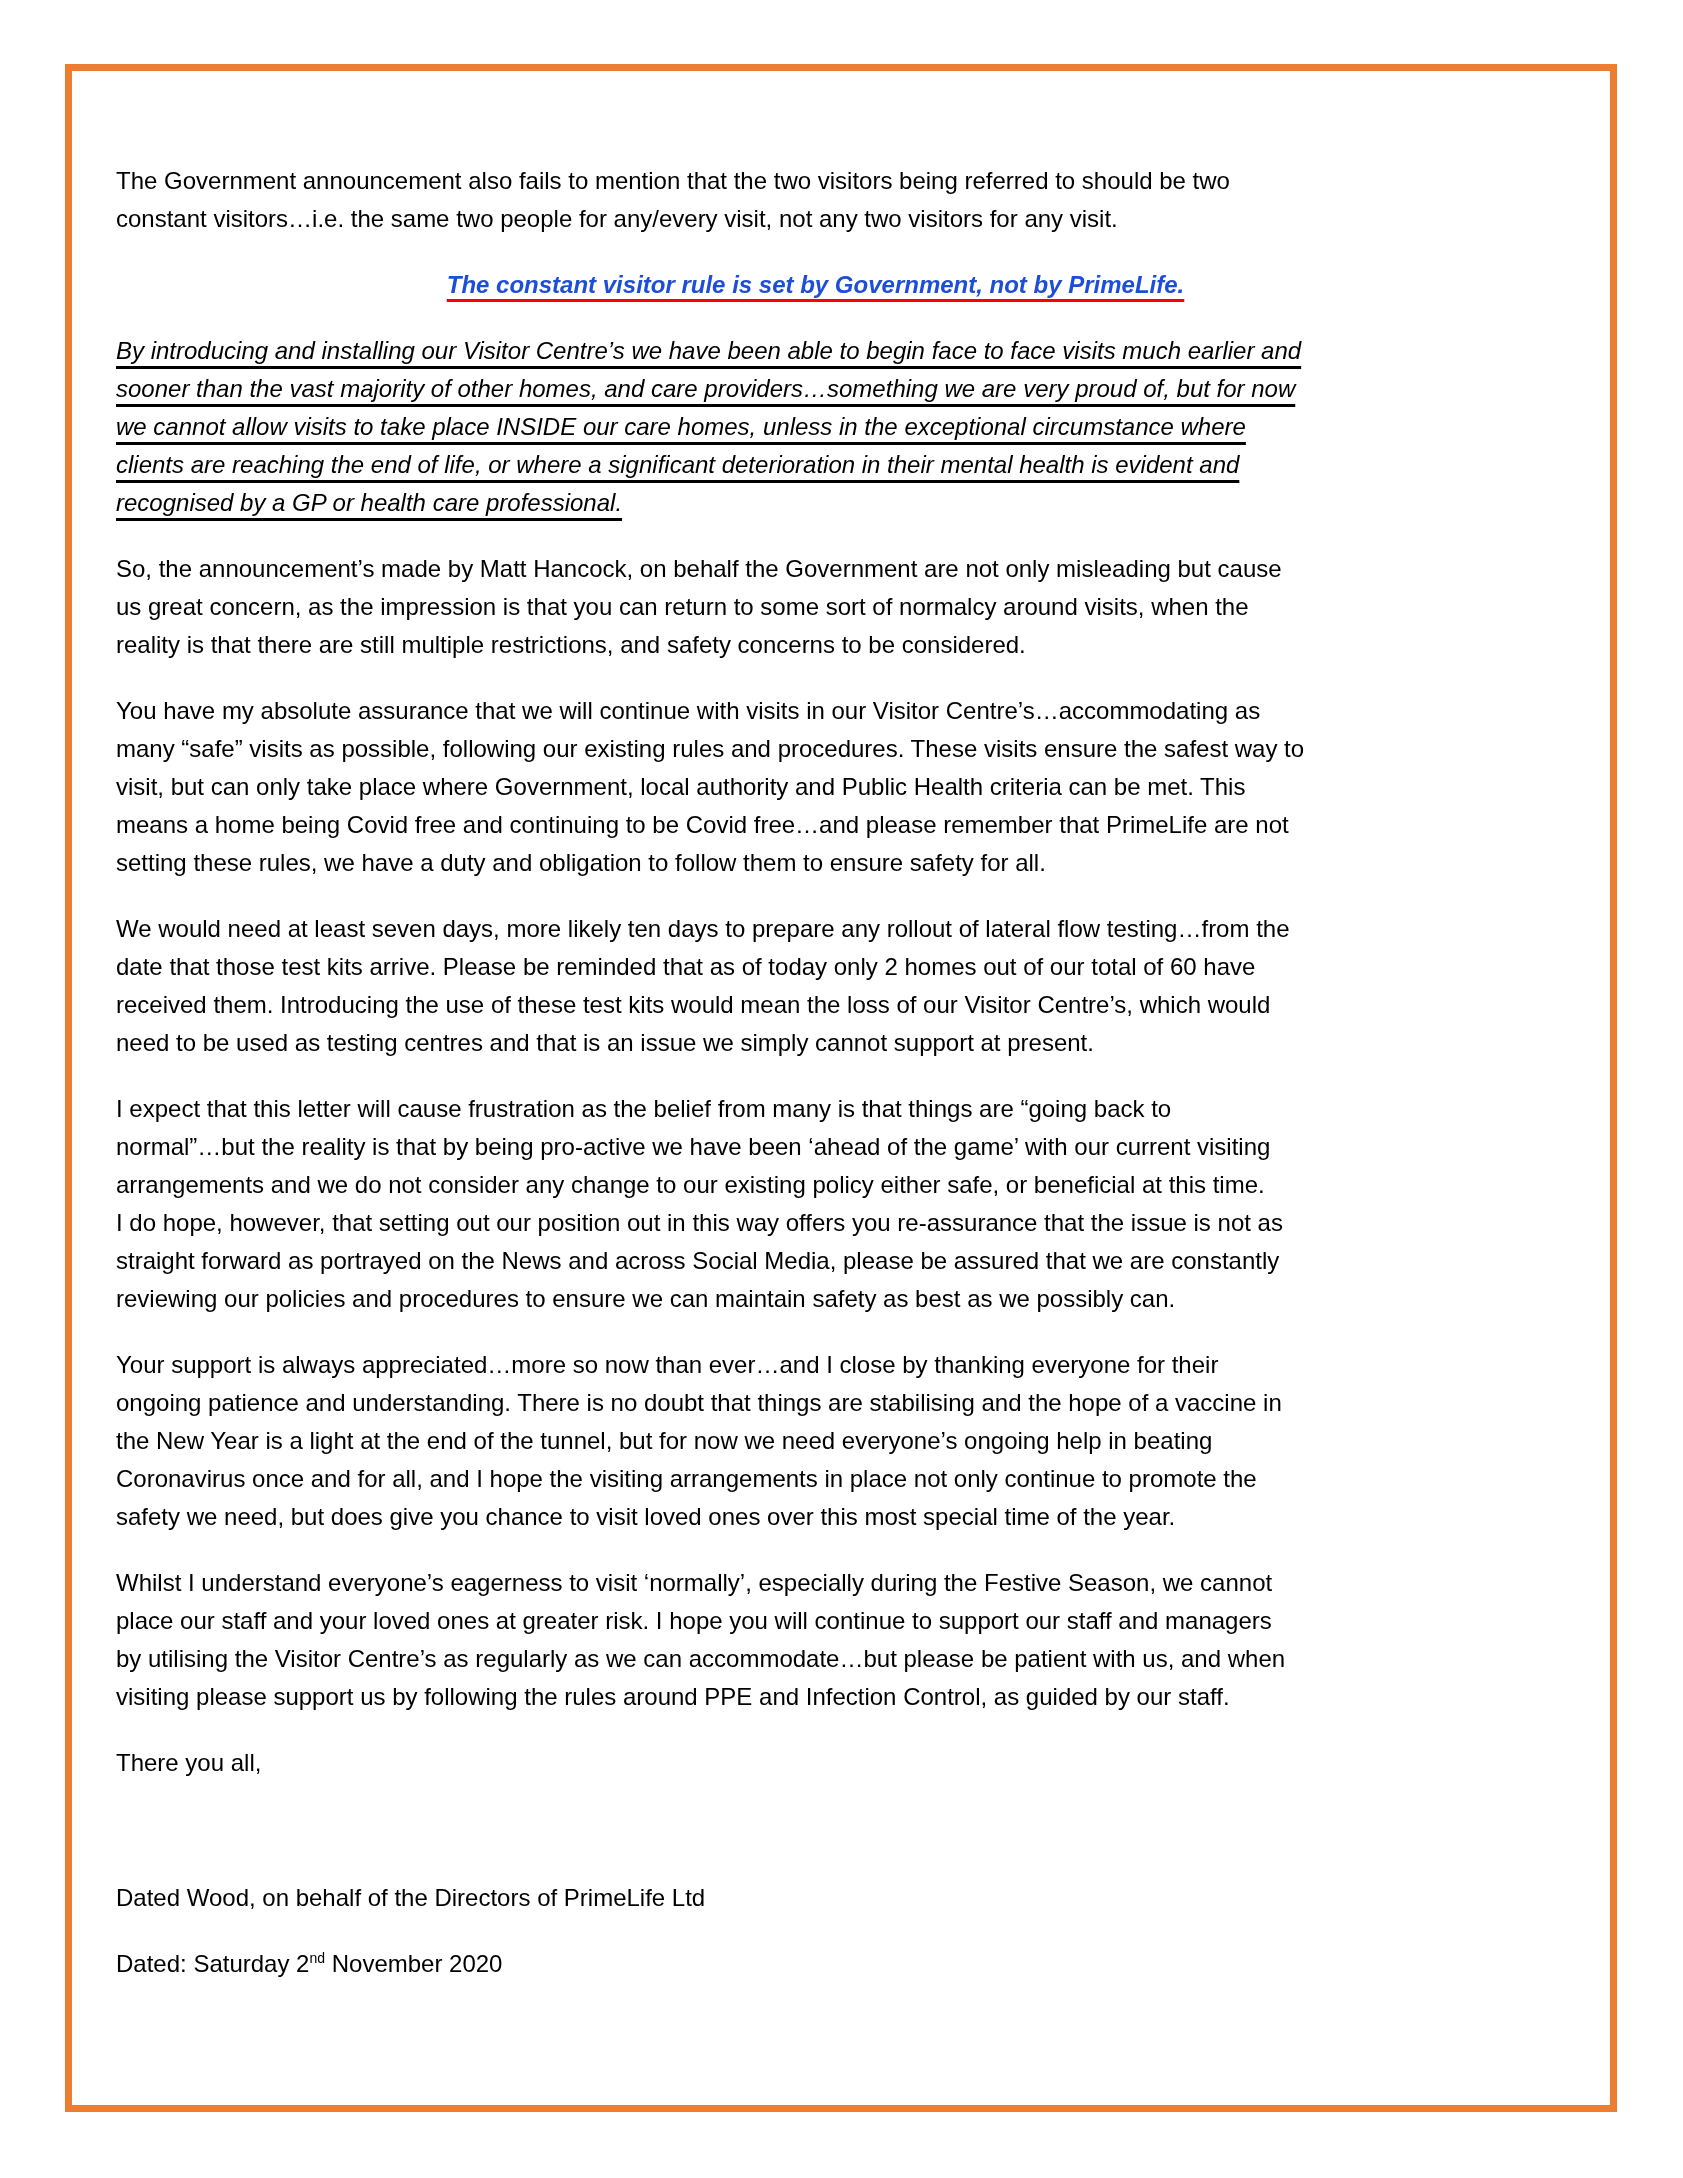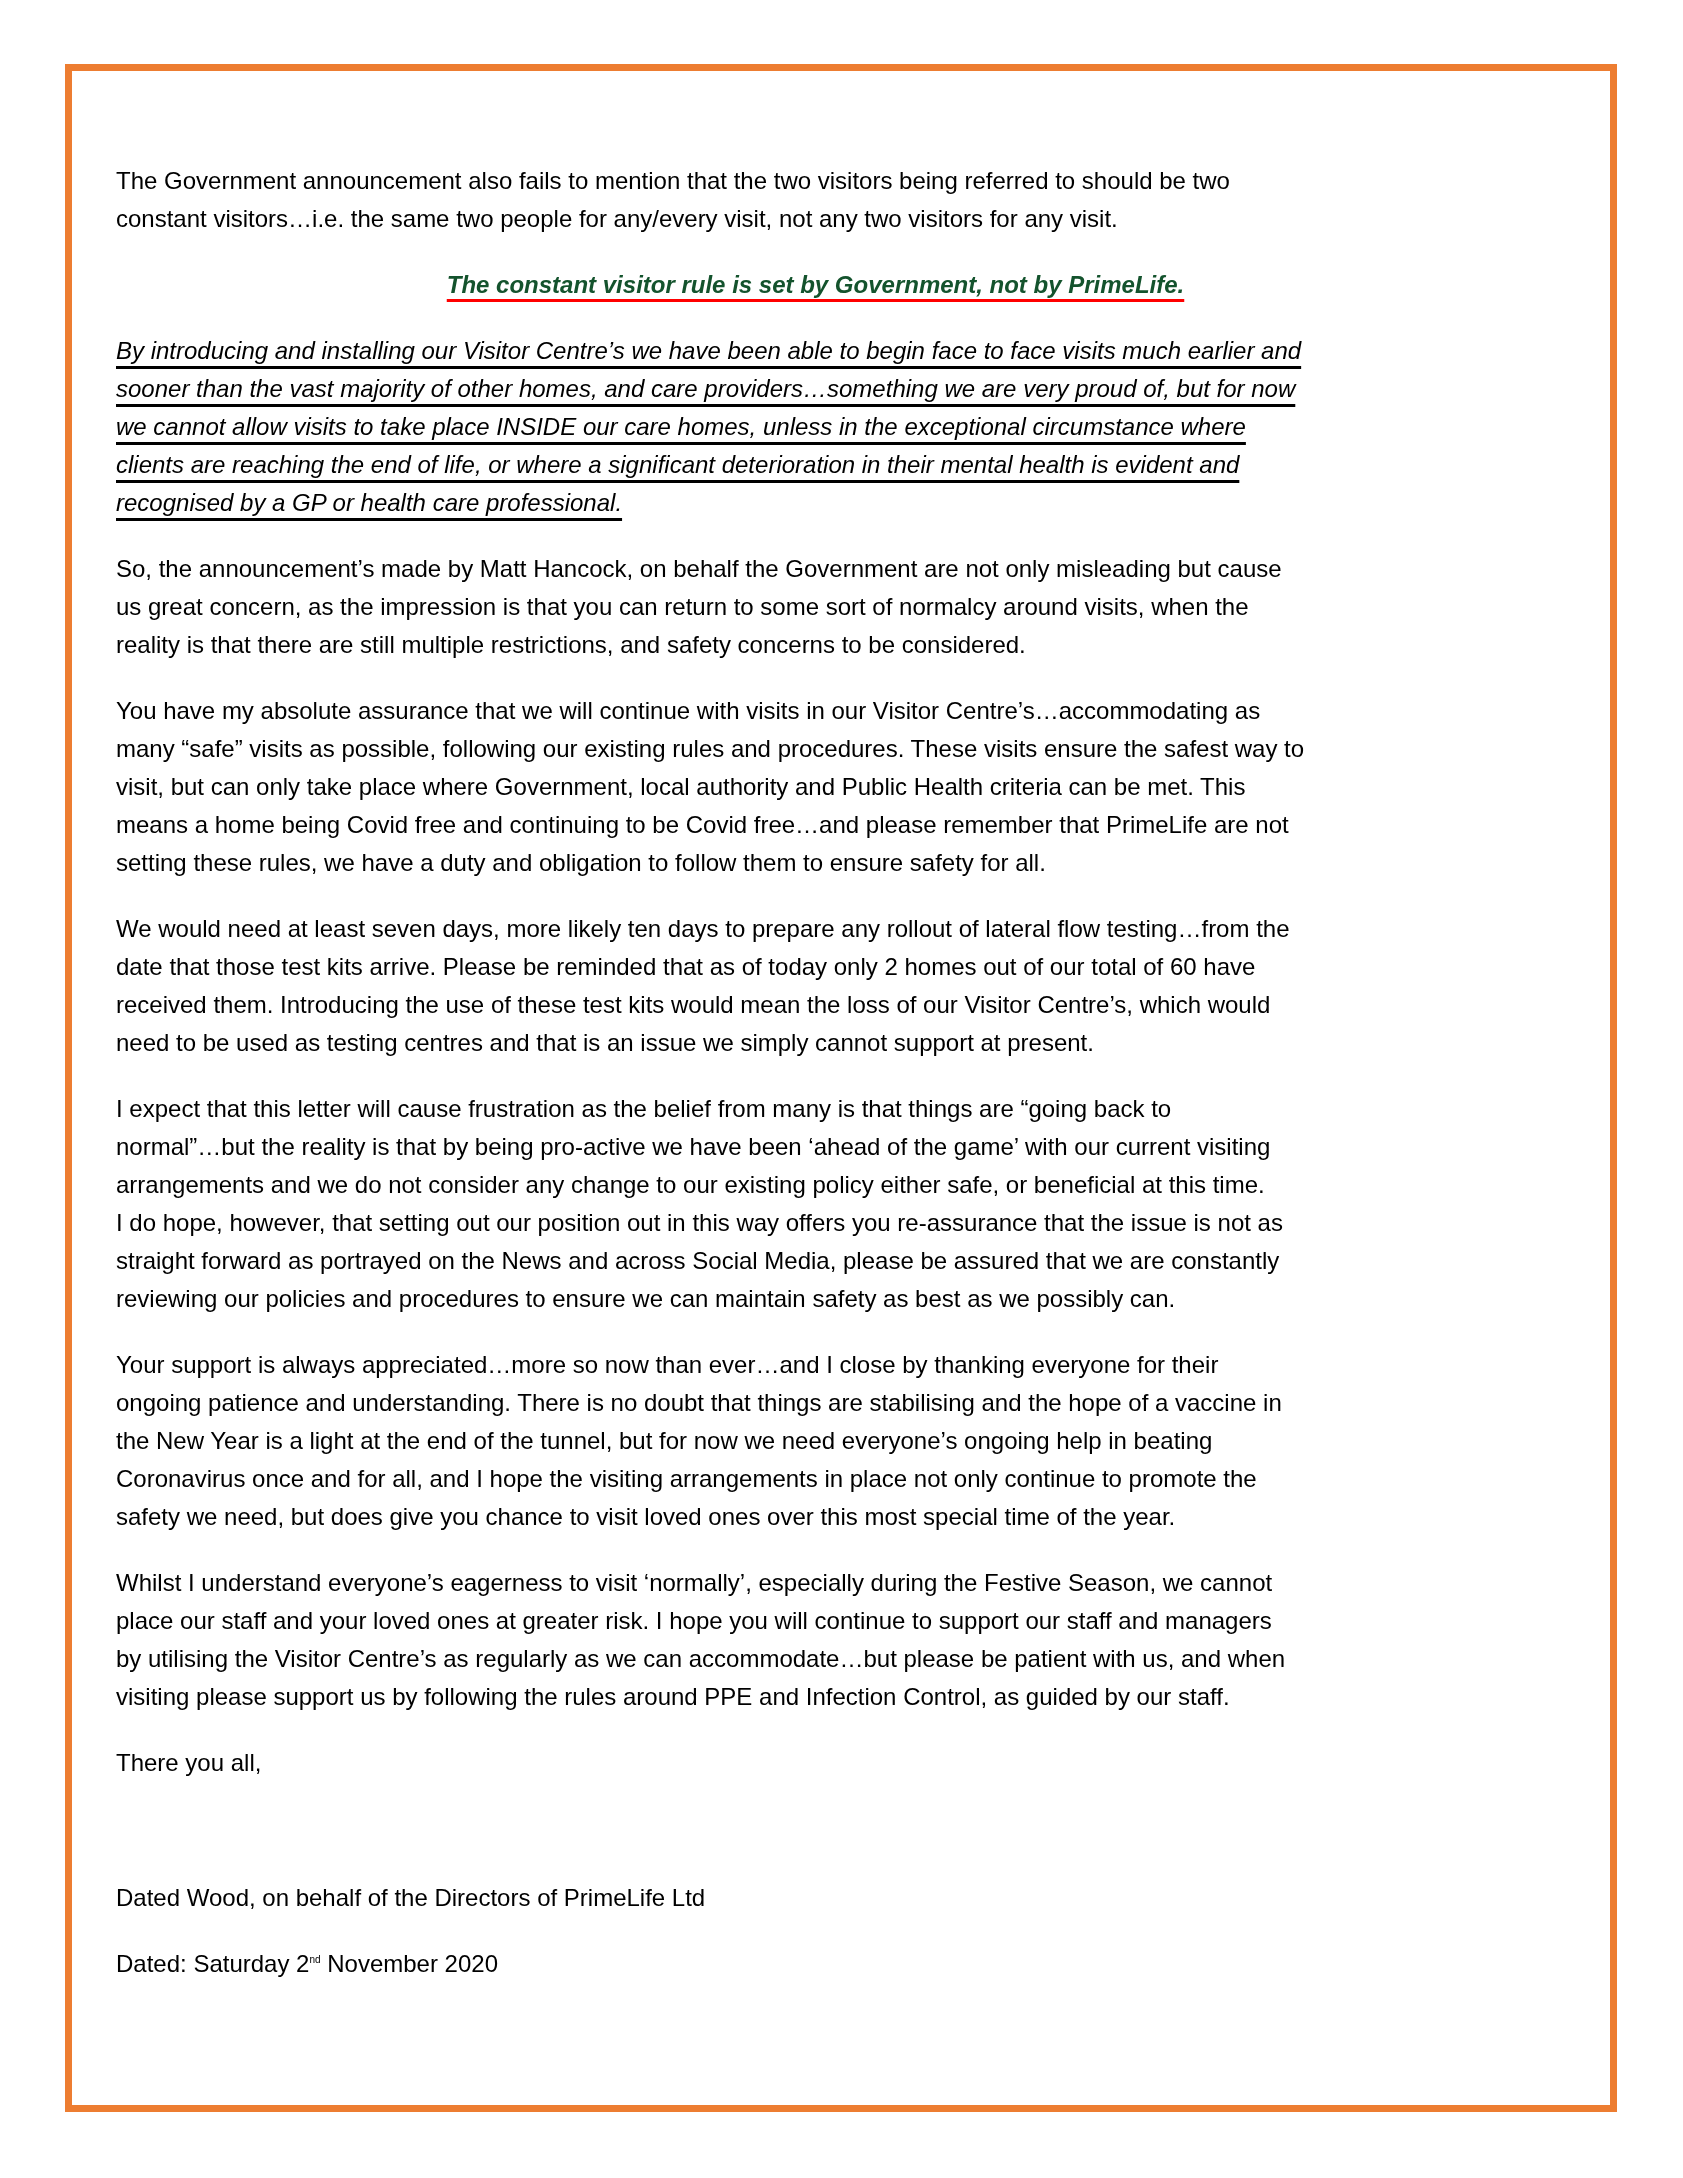--- a/index.html
+++ b/index.html
@@ -30,41 +30,41 @@
     top: 150px;
     width: 1399px;
   }
   .para {
     margin: 12px 0 28px 0;
     font-size: 24px;
     line-height: 38px;
     white-space: pre-line;
   }
   .red-center {
-    color: #14532d;
+    color: #1d4ed8;
     font-weight: bold;
     font-style: italic;
     text-align: center;
     text-decoration: underline;
     text-decoration-color: #FF0000;
     text-decoration-thickness: 3px;
     text-underline-offset: 6px;
   }
   .italic-underline {
     font-style: italic;
     text-decoration: underline;
     text-decoration-color: #000000;
     text-decoration-thickness: 2.5px;
     text-underline-offset: 7px;
   }
   .spacer-signature {
     height: 57px;
   }
   sup {
-    font-size: 10px;
+    font-size: 14px;
     line-height: 0;
     vertical-align: super;
   }
 </style>
 </head>
 <body>
 
 <div class="page-border"></div>
 
 <div class="content">

